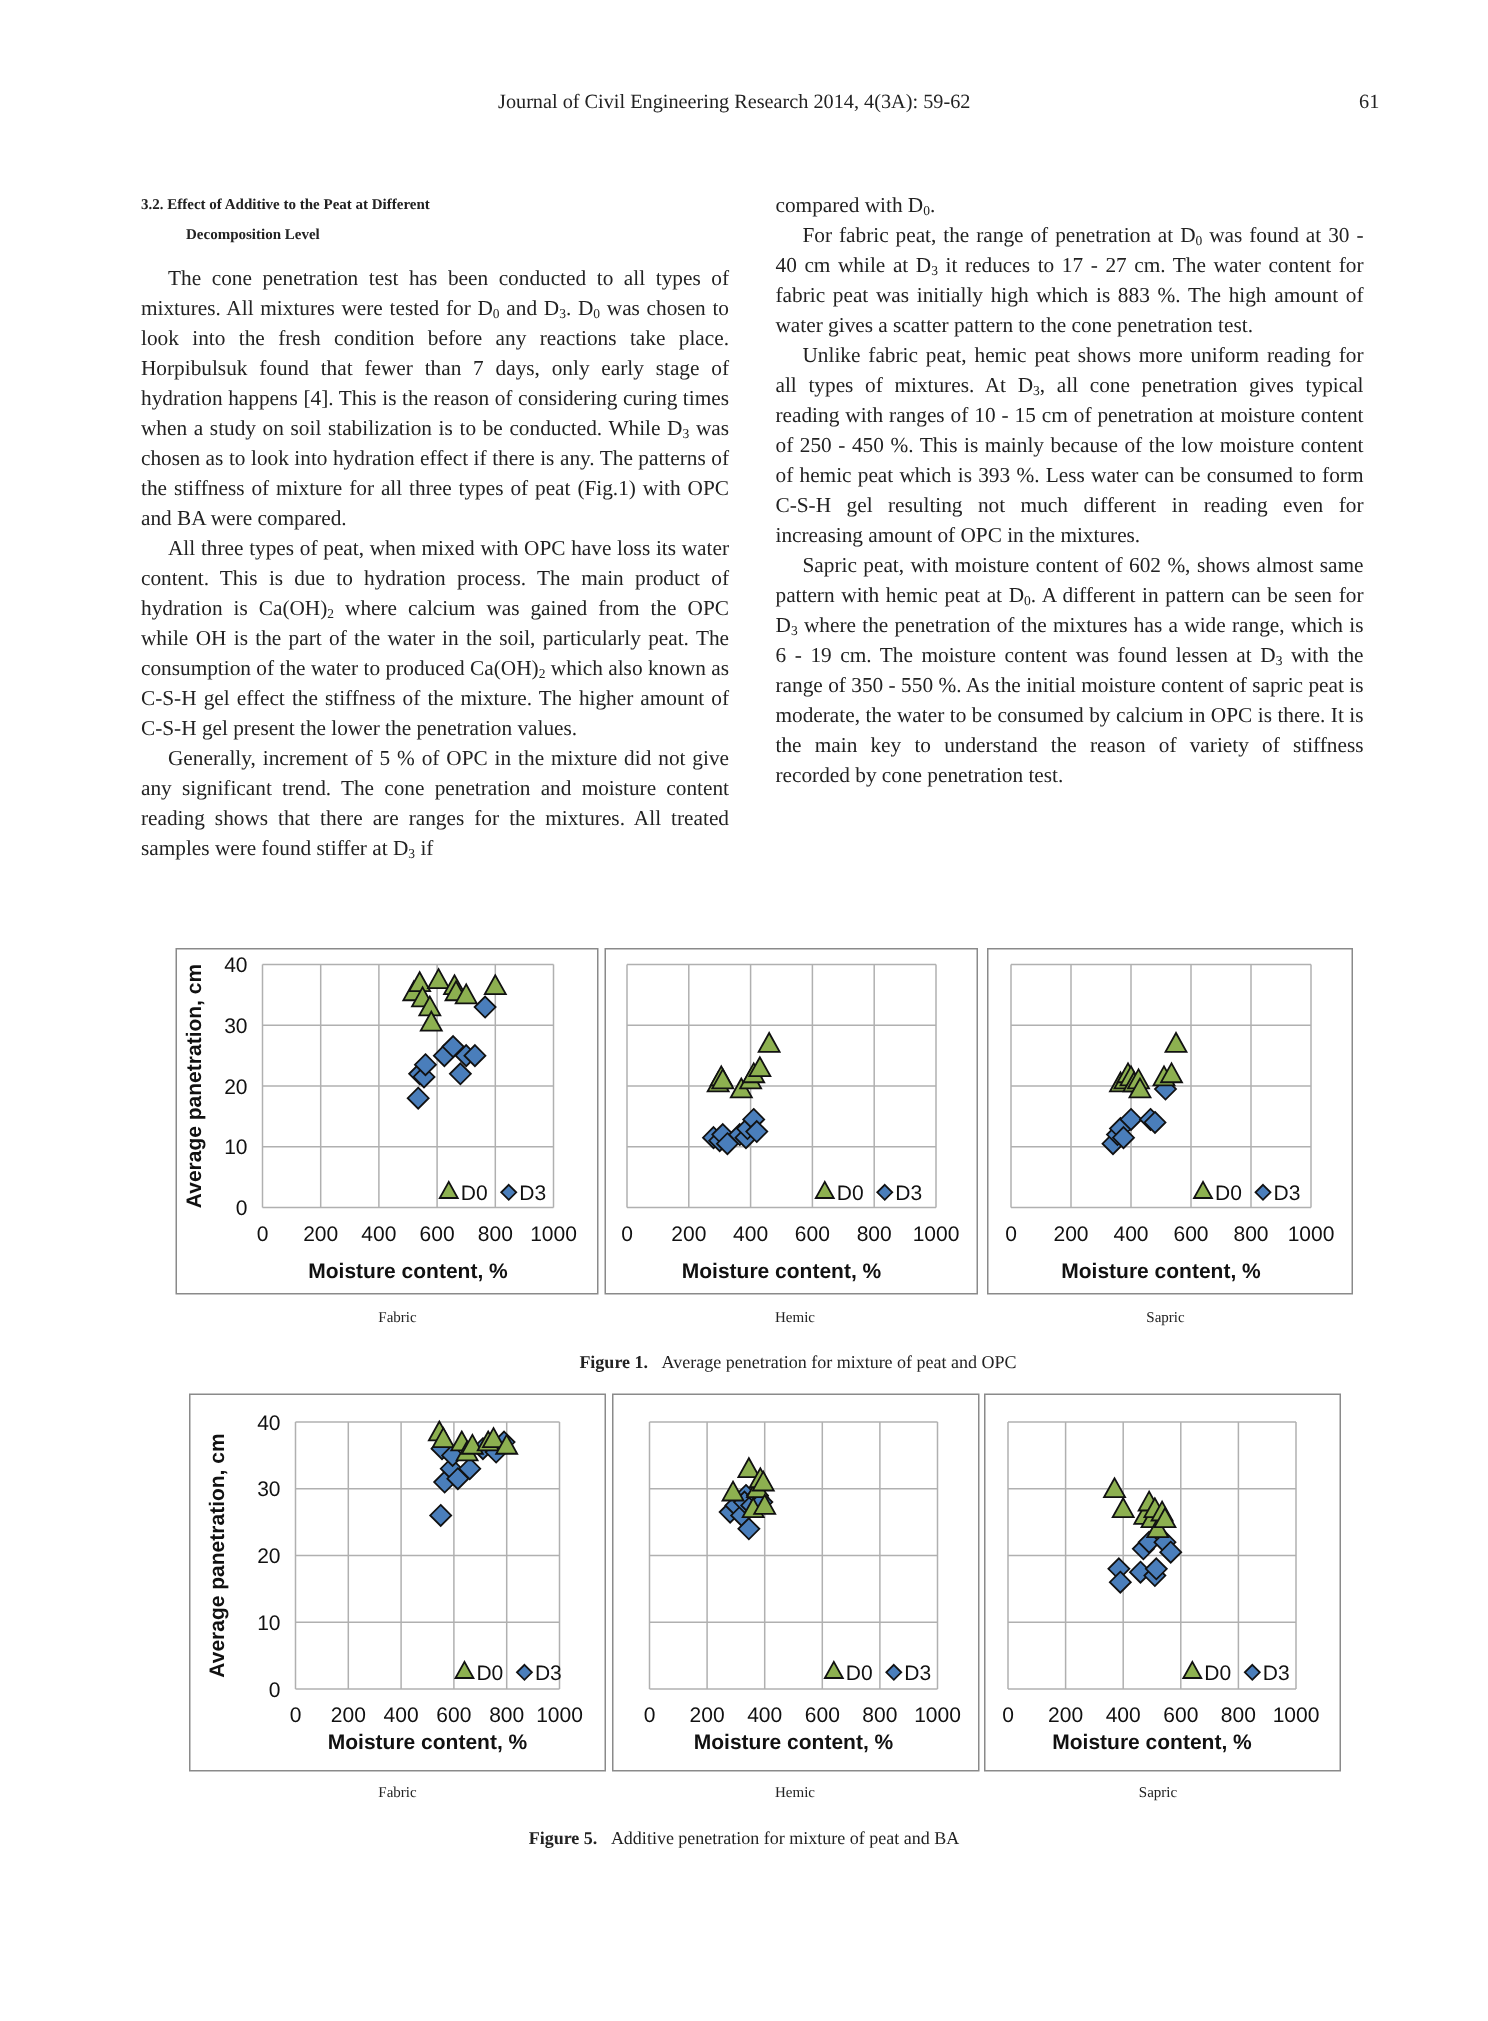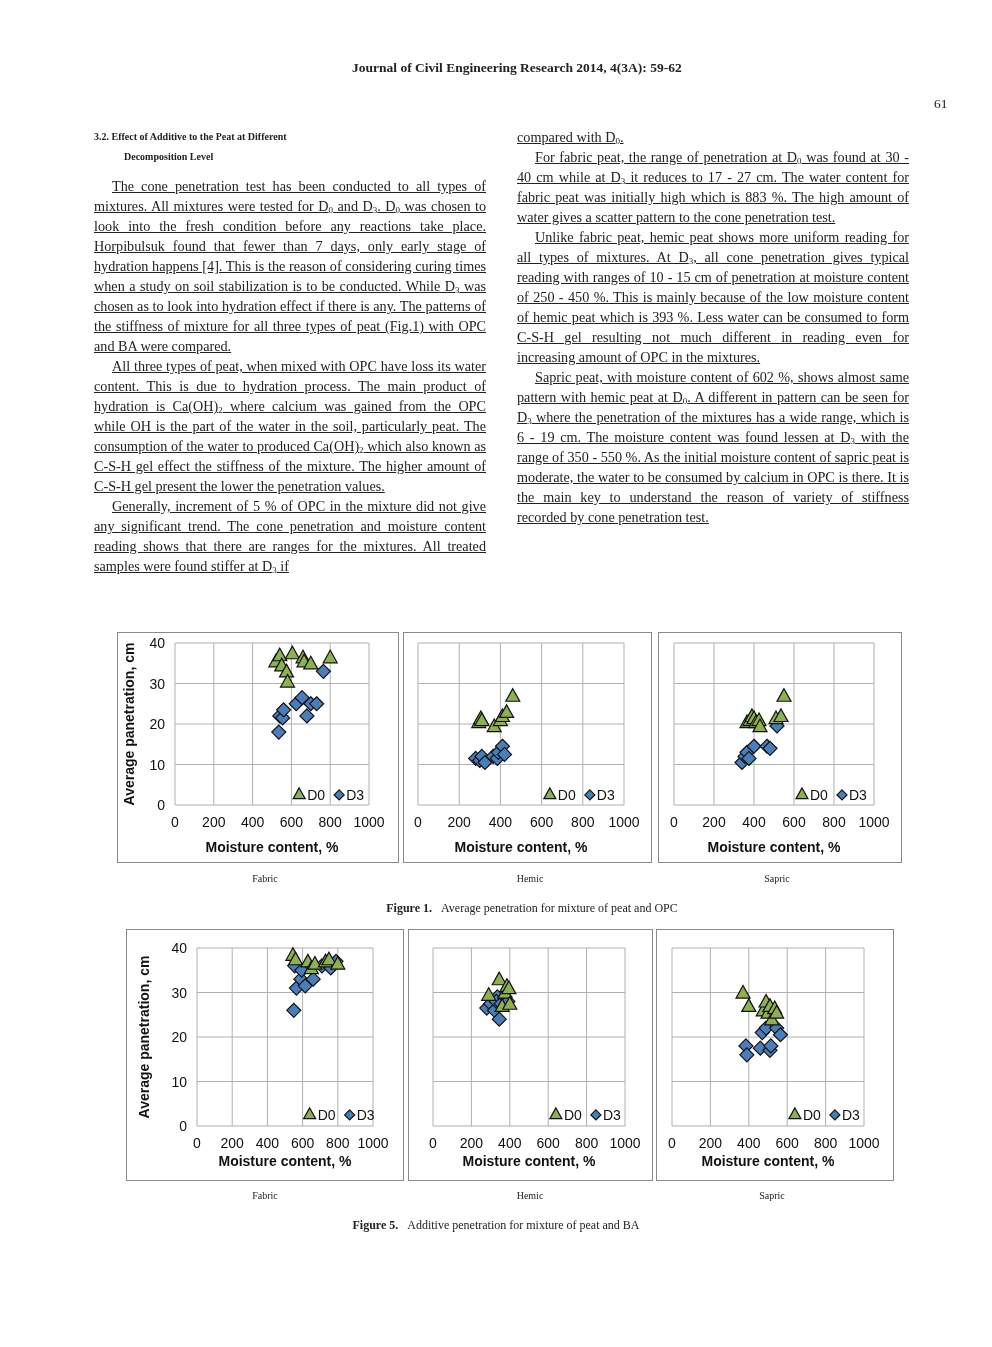--- a/index.html
+++ b/index.html
@@ -1,25 +1,25 @@
 <!DOCTYPE html>
 <html><head>
 <meta charset="utf-8">
 <style>
   html,body{margin:0;padding:0;background:#fff;}
   body{width:992px;height:1347px;position:relative;font-family:"Liberation Serif","DejaVu Serif",serif;color:#222;}
   .header{position:absolute;top:60px;left:0;width:992px;font-size:13.5px;}
-  .header .jt{position:absolute;left:352px;font-weight:bold;}
-  .header .pn{position:absolute;left:934px;margin-top:36px;}
+  .header .jt{position:absolute;left:332px;}
+  .header .pn{position:absolute;left:906px;}
   .col{position:absolute;top:127px;width:404px;font-size:14.2px;line-height:20px;text-align:justify;}
   .col.left{left:94px;}
   .col.right{left:517px;}
   .sec-title{font-weight:bold;font-size:10px;line-height:20px;margin:0 0 9px 0;}
   .sec-title .l2{display:block;padding-left:30px;}
-  .col p{margin:0 12px 0 0;text-indent:18px;text-decoration:underline;}
+  .col p{margin:0 12px 0 0;text-indent:18px;}
   .col p.noind{text-indent:0;}
   .col p + p{margin-top:0;}
   sub{font-size:9px;vertical-align:-2px;line-height:0;}
   .chart{position:absolute;background:#fff;border:1px solid #8a8a8a;}
   .chart svg{position:absolute;left:0;top:0;}
   .cap{position:absolute;font-size:10px;text-align:center;}
   .figcap{position:absolute;font-size:12px;width:992px;text-align:center;left:0;}
   .figcap b{font-weight:bold;}
 </style>
 </head>

